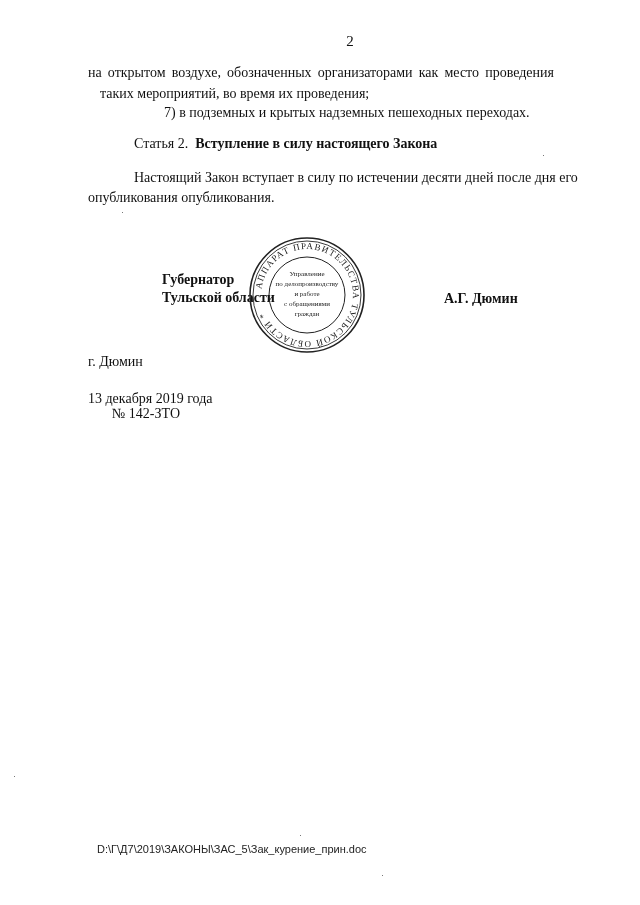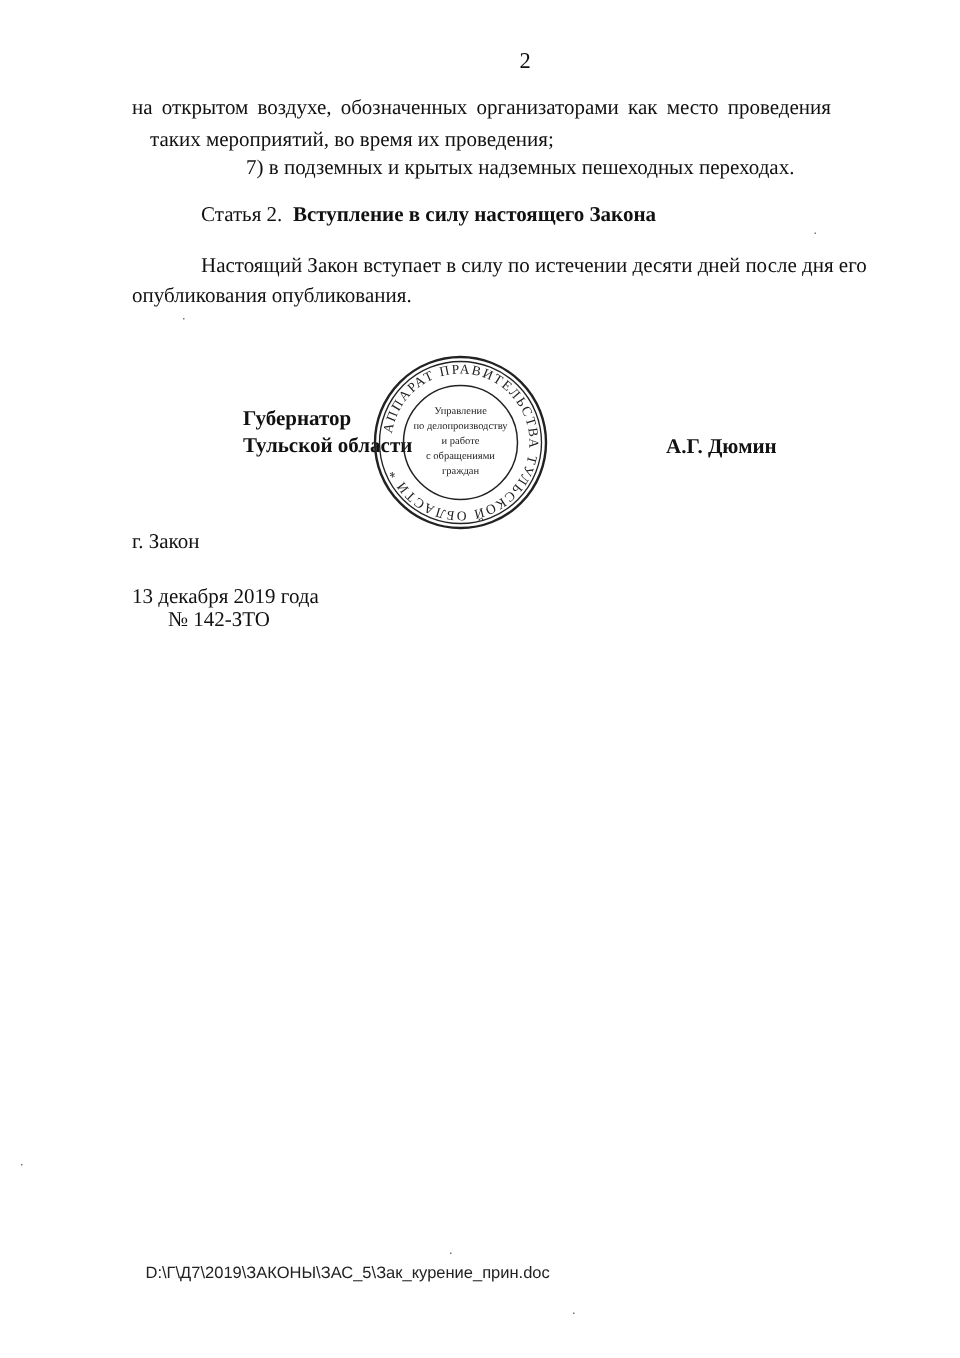--- a/index.html
+++ b/index.html
@@ -49,21 +49,21 @@
     <g font-family="Liberation Serif, serif" font-size="7" fill="#222" text-anchor="middle">
       <text x="59" y="40">Управление</text>
       <text x="59" y="50">по делопроизводству</text>
       <text x="59" y="60">и работе</text>
       <text x="59" y="70">с обращениями</text>
       <text x="59" y="80">граждан</text>
     </g>
   </svg>
 </div>
 
-<div class="abs t" style="left:88px; top:352px;">г. Закон</div>
+<div class="abs t" style="left:88px; top:352px;">г. Дюмин</div>
 <div class="abs t" style="left:88px; top:389px;">13 декабря 2019 года</div>
 <div class="abs t" style="left:88px; top:404px;margin-left:24px;">№ 142-ЗТО</div>
 
 <div class="abs footer">D:\Г\Д7\2019\ЗАКОНЫ\ЗАС_5\Зак_курение_прин.doc</div>
 
 <div class="speck" style="left:543px; top:155px;"></div>
 <div class="speck" style="left:122px; top:212px;"></div>
 <div class="speck" style="left:14px; top:776px;"></div>
 <div class="speck" style="left:382px; top:875px;"></div>
 <div class="speck" style="left:300px; top:835px;"></div>

